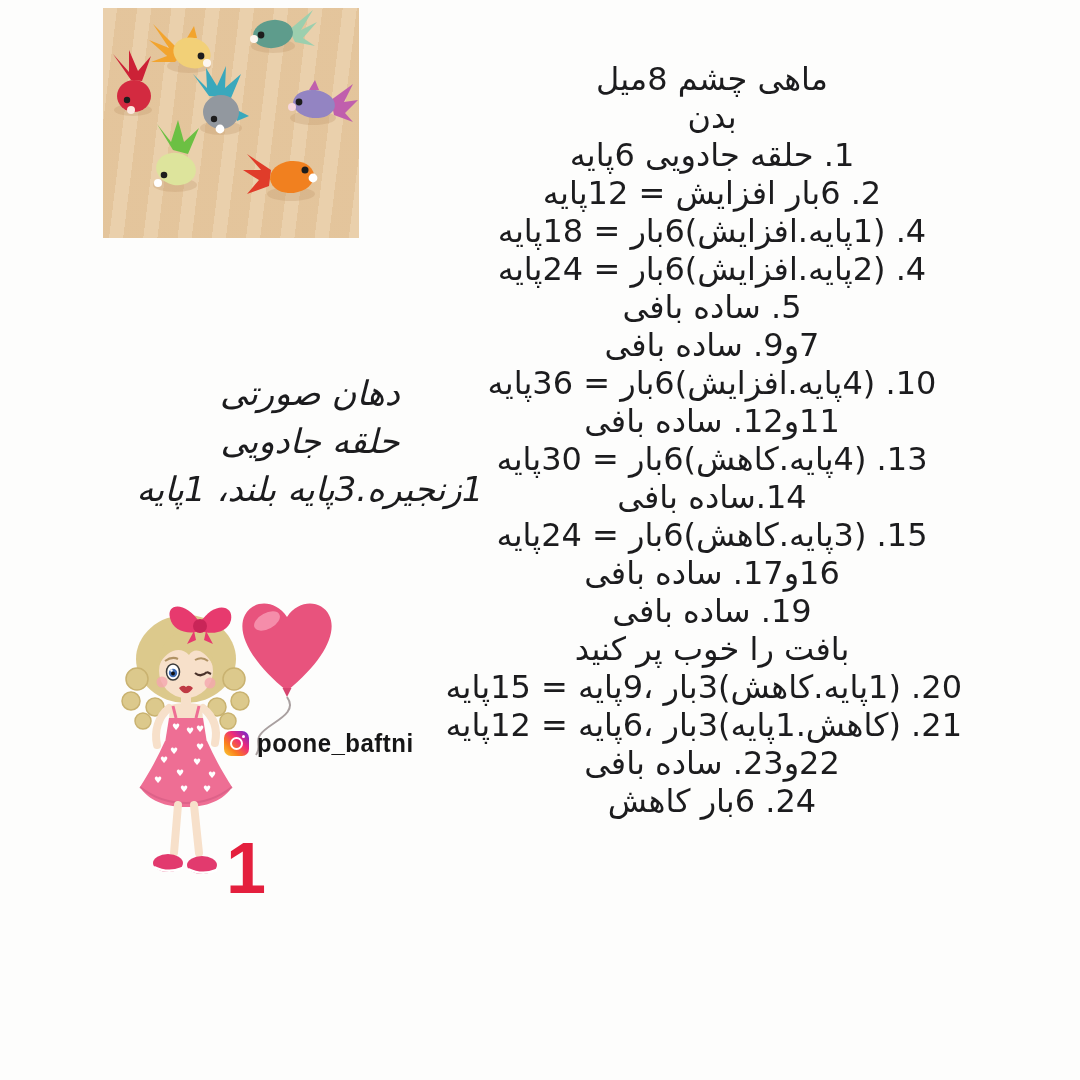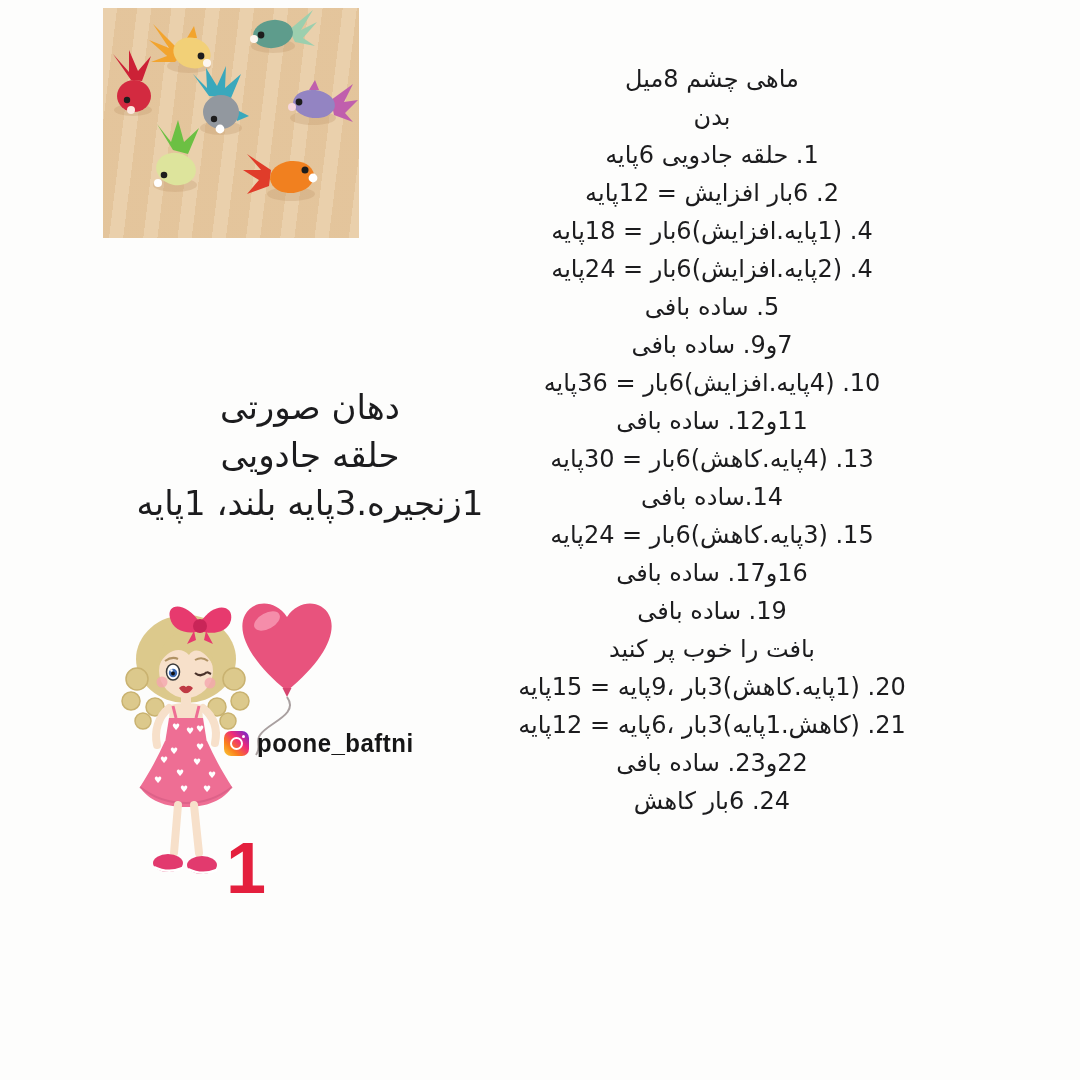--- a/index.html
+++ b/index.html
@@ -7,26 +7,26 @@
           font-family:"DejaVu Sans",sans-serif;color:#1c1c1e;}
 
   
   .photo{position:absolute;left:103px;top:8px;width:256px;height:230px;background:#e8cba3;}
   .photo::after{content:"";position:absolute;inset:0;
     background:repeating-linear-gradient(97deg, rgba(255,255,255,.10) 0 14px, rgba(196,152,104,.12) 14px 34px);}
   .photo svg{position:relative;z-index:2;display:block;}
 
   
   .pattern{position:absolute;left:462px;top:60px;width:500px;direction:rtl;text-align:center;
-           font-size:24px;line-height:38px;white-space:nowrap;}
+           font-size:32px;line-height:38px;white-space:nowrap;}
   .pattern .t{font-weight:400;}
 
   
-  .mouth-note{position:absolute;left:110px;top:383px;width:400px;direction:rtl;text-align:center;
-              font-size:34px;line-height:48px;white-space:nowrap;}
+  .mouth-note{position:absolute;left:110px;top:369px;width:400px;direction:rtl;text-align:center;
+              font-size:34px;line-height:48px;white-space:nowrap;font-style:italic;}
 
   
   .girl-art{position:absolute;left:110px;top:575px;width:310px;height:340px;}
 
   
   .ig{position:absolute;left:224px;top:729px;display:flex;align-items:center;gap:8px;z-index:5;}
   .ig-icon{width:25px;height:25px;border-radius:7px;position:relative;
      background:linear-gradient(45deg,#f9ce34 0%,#fa7e1e 30%,#ee2a7b 62%,#6228d7 100%);}
   .ig-icon::before{content:"";position:absolute;left:6px;top:6px;width:9px;height:9px;
      border:2.5px solid #fff;border-radius:50%;}

